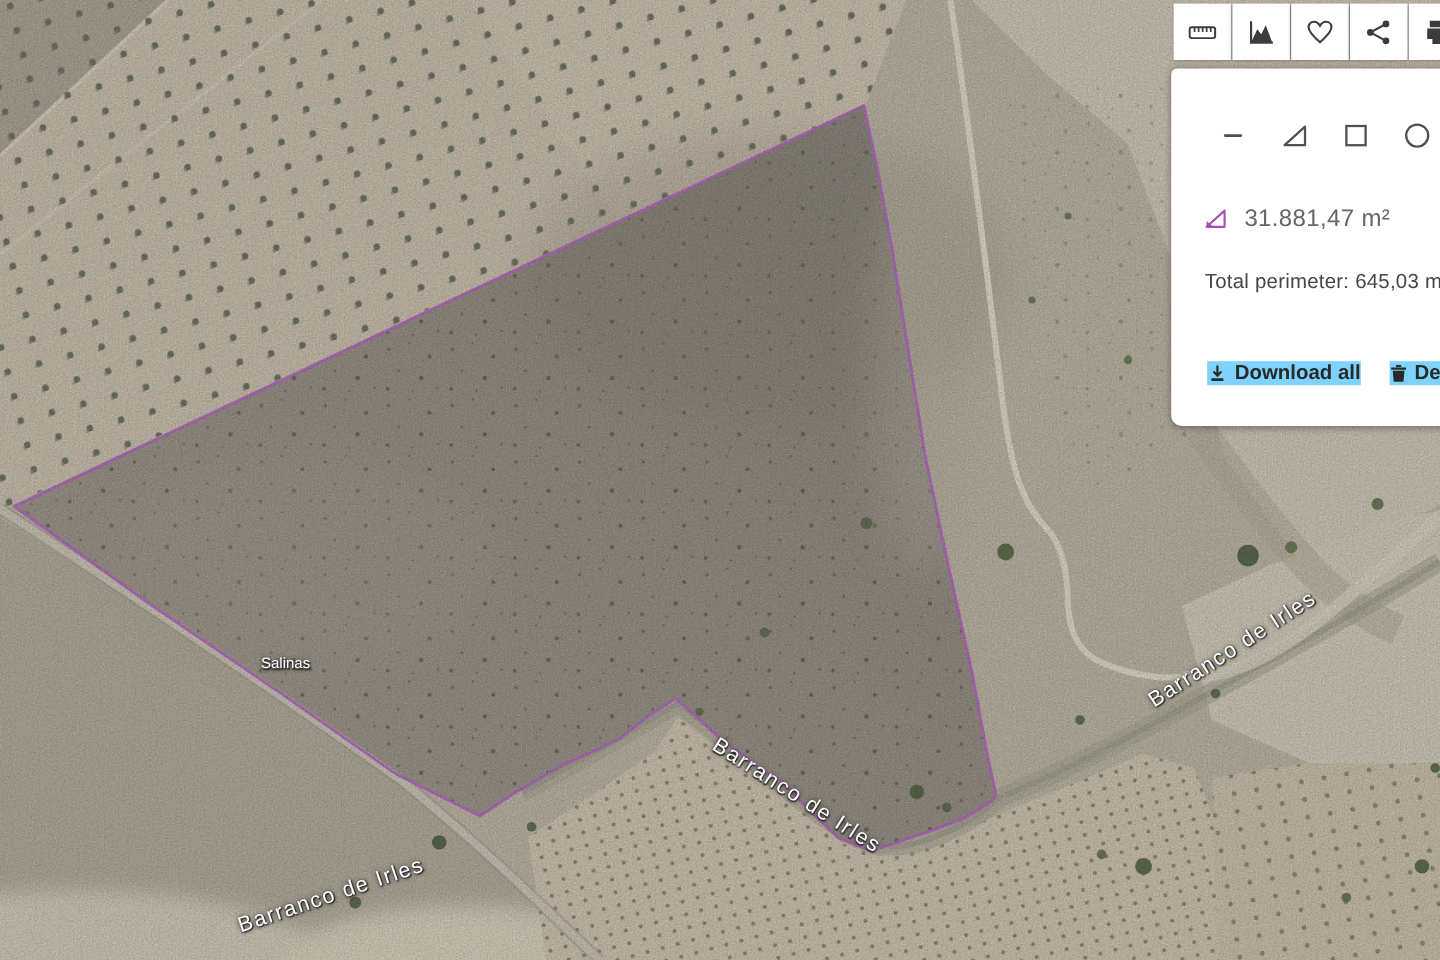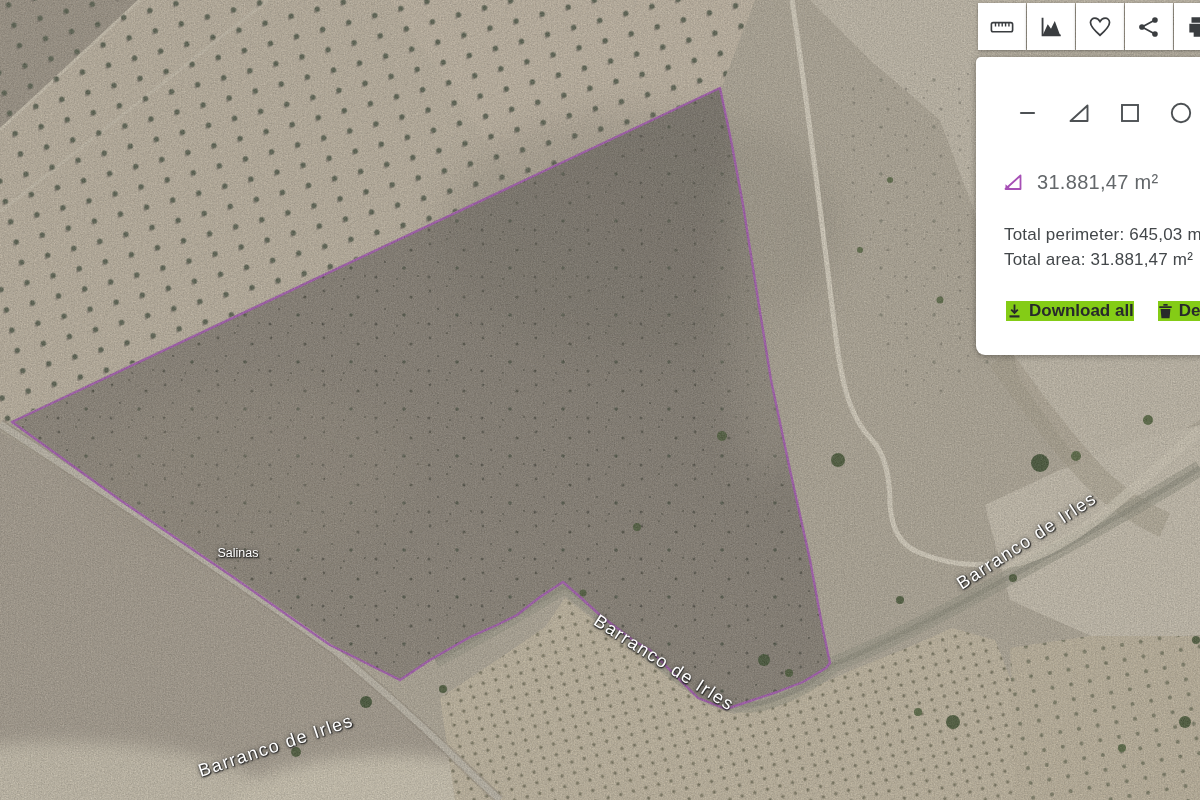--- a/index.html
+++ b/index.html
@@ -23,21 +23,21 @@
   .panel{position:absolute;left:976px;top:57px;width:259px;height:298px;background:#fff;
          border-radius:5px 0 0 9px;box-shadow:0 1px 6px rgba(0,0,0,.35);}
   .tools{position:absolute;left:40px;top:44px;display:flex;gap:27px;}
   .tool{width:24px;height:24px;border:0;background:transparent;padding:0;cursor:pointer;}
   .meas-row{position:absolute;left:27px;top:108px;height:34px;display:flex;align-items:center;gap:14px;cursor:pointer;}
   .p-val{font-size:20px;color:#63676a;letter-spacing:.3px;white-space:nowrap;}
   .p-tot{position:absolute;left:28px;font-size:17px;color:#43474a;letter-spacing:.2px;
          line-height:22px;white-space:nowrap;}
   .tp{top:167px;} .ta{top:192px;}
   .actions{position:absolute;left:30px;top:244px;display:flex;gap:24px;align-items:center;}
-  .act{display:flex;align-items:center;gap:6px;border:0;background:#84cc16;padding:0;cursor:pointer;
+  .act{display:flex;align-items:center;gap:6px;border:0;background:#7dd3fc;padding:0;cursor:pointer;
        font-family:"Liberation Sans",sans-serif;font-size:17px;font-weight:bold;color:#27292b;white-space:nowrap;}
 </style>
 </head>
 <body>
 
 <div id="screen">
 
   <div class="map">
     <svg width="1200" height="800" viewBox="0 0 1200 800">
       <defs>
@@ -218,21 +218,20 @@
 
     <div class="meas-row">
       <svg width="20" height="20" viewBox="0 0 20 20">
         <path d="M2.5,17 H17.5 V3.5 Z" fill="none" stroke="#a64fb5" stroke-width="1.8" stroke-linejoin="round"></path>
         <path d="M2.5,17 H8 L2.5,12.2 Z" fill="#a64fb5"></path>
       </svg>
       <span class="p-val">31.881,47 m²</span>
     </div>
 
     <div class="p-tot tp">Total perimeter: 645,03 m</div>
-    <div class="p-tot ta">Total area: 31.881,47 m²</div>
 
     <div class="actions">
       <button class="act">
         <svg width="17" height="16" viewBox="0 0 17 16">
           <path d="M8.5,1.5 V9.5 M5.2,6.6 L8.5,10 L11.8,6.6" stroke="#27292b" stroke-width="1.8" fill="none"></path>
           <path d="M3.5,13.4 H13.5" stroke="#27292b" stroke-width="2.2"></path>
         </svg>
         <span>Download all</span>
       </button>
       <button class="act">

